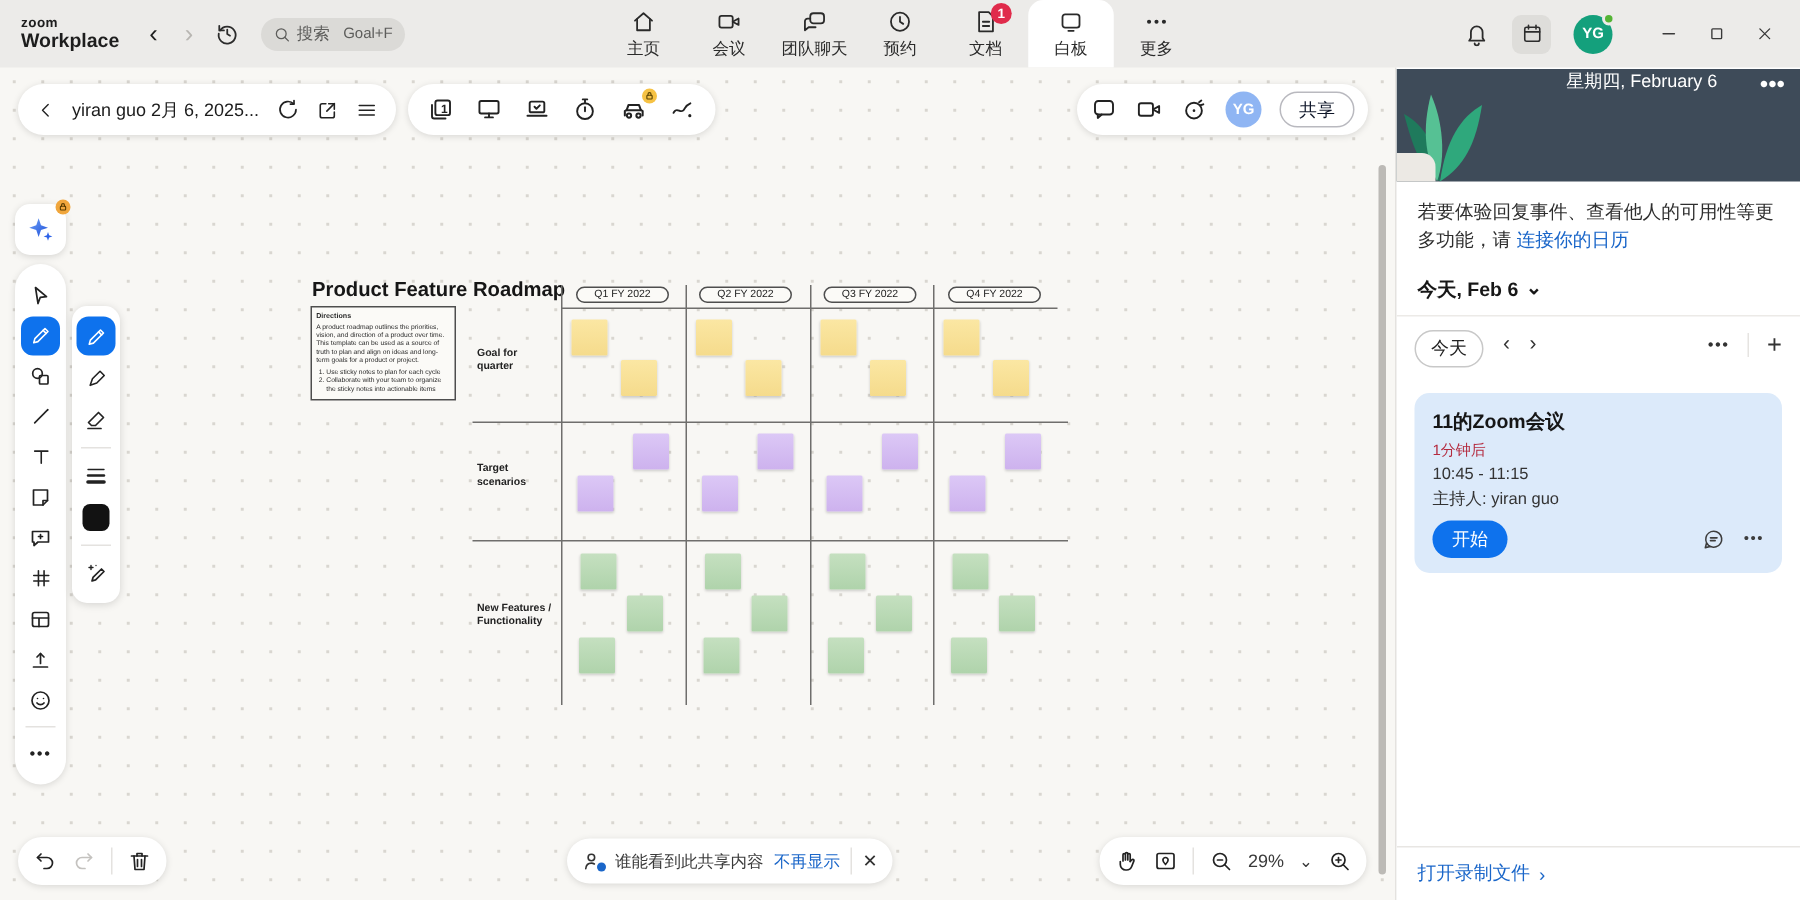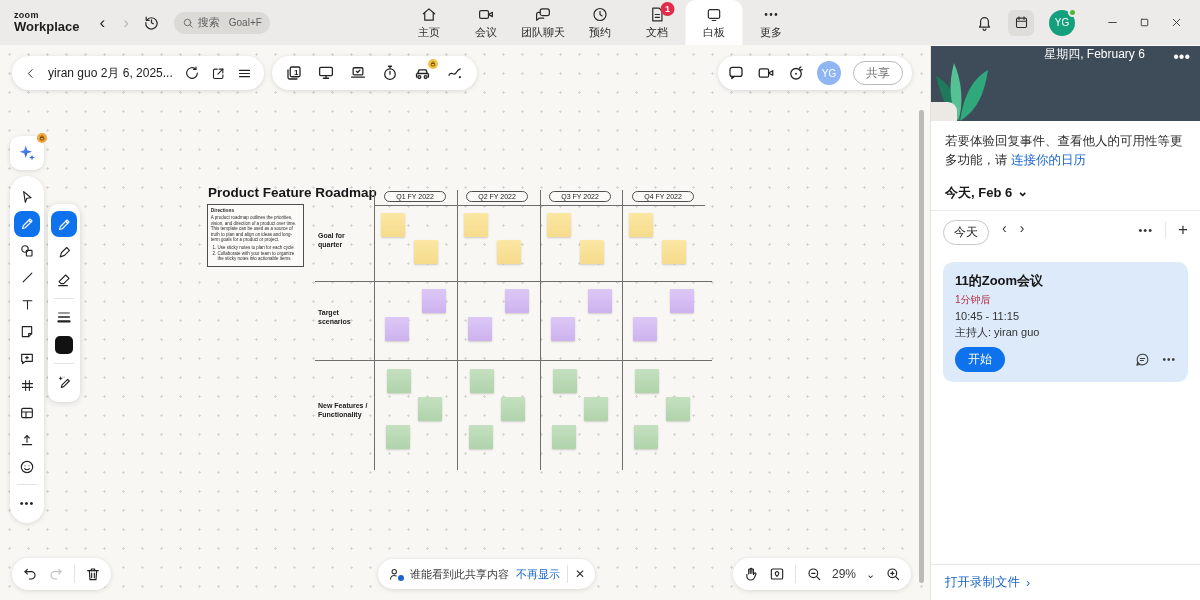--- a/index.html
+++ b/index.html
@@ -25,21 +25,21 @@
   .searchbox .sc{margin-left:auto;font-size:10px}
   .tabs{position:absolute;left:50%;top:0;transform:translateX(-50%);height:45px;display:flex}
   .tab{width:57px;height:45px;display:flex;flex-direction:column;align-items:center;justify-content:center;
     gap:2px;font-size:11px;color:#2a2a2a;position:relative;cursor:pointer}
   .tab svg{display:block}
   .tab.active{background:#fff;border-radius:10px 10px 0 0}
   .badge{position:absolute;top:2px;right:11px;min-width:14px;height:14px;border-radius:7px;
     background:var(--red);color:#fff;font-size:9px;font-weight:bold;display:flex;align-items:center;justify-content:center;padding:0 3px}
   .top-right{position:absolute;right:8px;top:0;height:45px;display:flex;align-items:center;gap:15px}
   .cal-btn{width:26px;height:26px;border-radius:6px;background:#DEDDDA;display:flex;align-items:center;justify-content:center;color:#2c2c2c}
-  .avatar{width:26px;height:26px;border-radius:50%;background:#14A07C;color:#fff;font-size:10px;font-weight:normal;
+  .avatar{width:26px;height:26px;border-radius:50%;background:#14A07C;color:#fff;font-size:10px;font-weight:bold;
     display:flex;align-items:center;justify-content:center;position:relative}
   .avatar .dot{position:absolute;top:-2px;right:-2px;width:9px;height:9px;border-radius:50%;background:#54B435;border:2px solid #ECEBE9}
   .winctl{display:flex;align-items:center;gap:0;margin-left:6px;color:#3a3a3a}
   .winctl span{width:32px;height:45px;display:flex;align-items:center;justify-content:center;cursor:pointer}
 
   
   .main{position:absolute;top:45px;left:0;right:0;bottom:0;display:flex}
   .canvas{position:relative;width:930px;height:555px;background:#F8F7F4;
     background-image:radial-gradient(#D9D6D0 1.1px,transparent 1.1px);background-size:19px 19px;overflow:hidden}
   .pill{position:absolute;background:#fff;border-radius:17px;box-shadow:0 1px 5px rgba(0,0,0,.13);
@@ -47,21 +47,21 @@
 
   
   .wb-left{left:12px;top:11px;height:34px;padding:0 12px;gap:11px}
   .wb-left .title{font-size:12px;color:#1c1c1c;white-space:nowrap}
   .wb-center{left:272px;top:11px;height:34px;padding:0 13px;gap:14px}
   .wb-right{right:18px;top:11px;height:34px;padding:0 9px;gap:12px}
   .tool-ic{color:#222;display:flex;align-items:center;justify-content:center;cursor:pointer;position:relative}
   .frames-num{position:absolute;top:4px;left:9px;font-size:8px;font-weight:bold;color:#222}
   .lockb{position:absolute;top:-5px;right:-6px;width:10px;height:10px;border-radius:50%;background:#F6C244;
     display:flex;align-items:center;justify-content:center;color:#5a4300}
-  .share-btn{height:24px;border:1px solid #b9b9bf;border-radius:12px;padding:0 12px;font-size:12px;color:#737373;
+  .share-btn{height:24px;border:1px solid #b9b9bf;border-radius:12px;padding:0 12px;font-size:12px;color:#0f172a;
     display:flex;align-items:center;background:#fff;cursor:pointer}
   .avatar.small{width:24px;height:24px;background:#8FB5F3}
 
   
   .ai-btn{position:absolute;left:10px;top:91px;width:34px;height:34px;background:#fff;border-radius:10px;
     box-shadow:0 1px 5px rgba(0,0,0,.13);display:flex;align-items:center;justify-content:center;cursor:pointer}
   .ai-lock{position:absolute;top:-3px;right:-3px;width:10px;height:10px;border-radius:50%;background:#F0A63C;
     display:flex;align-items:center;justify-content:center;color:#5a3c00}
   .palette{position:absolute;left:10px;top:131px;width:34px;background:#fff;border-radius:17px;
     box-shadow:0 1px 5px rgba(0,0,0,.13);display:flex;flex-direction:column;align-items:center;padding:7px 0}

